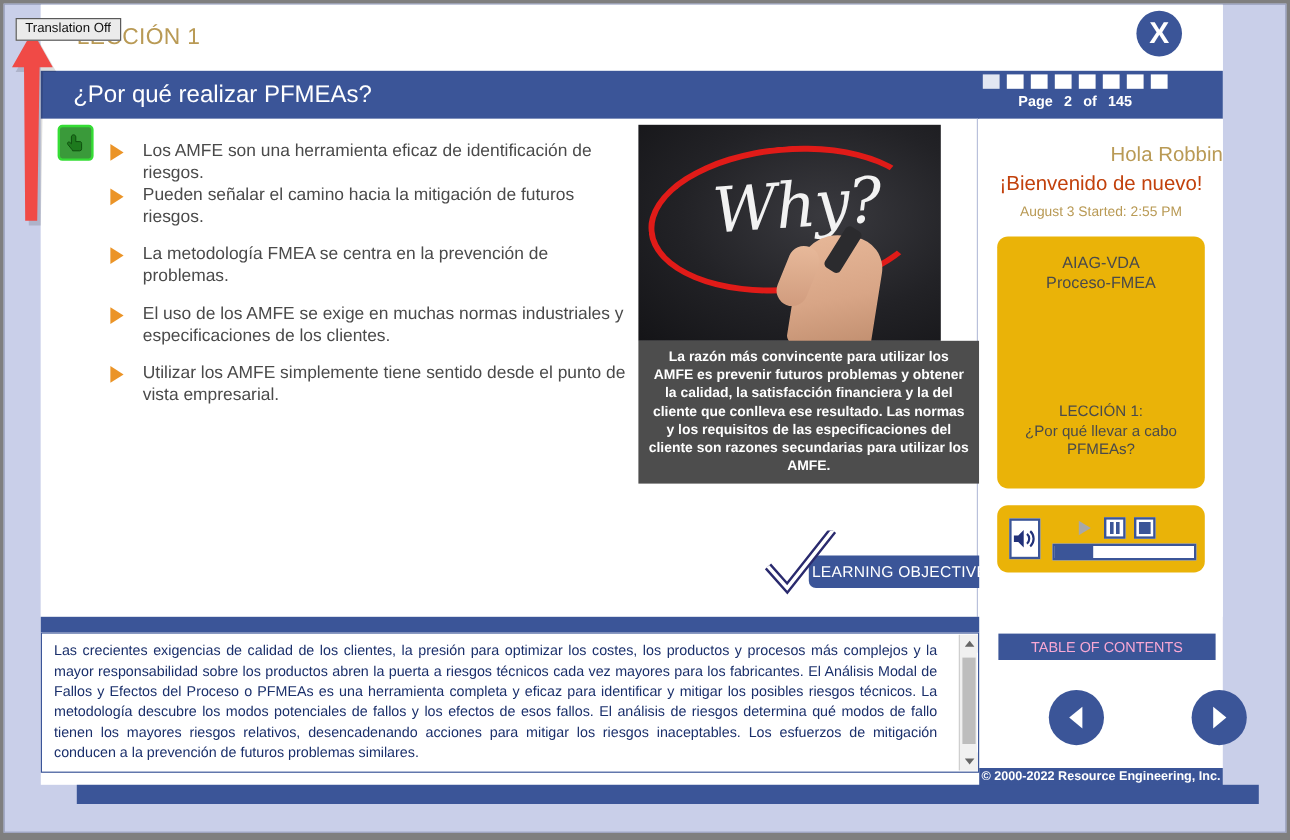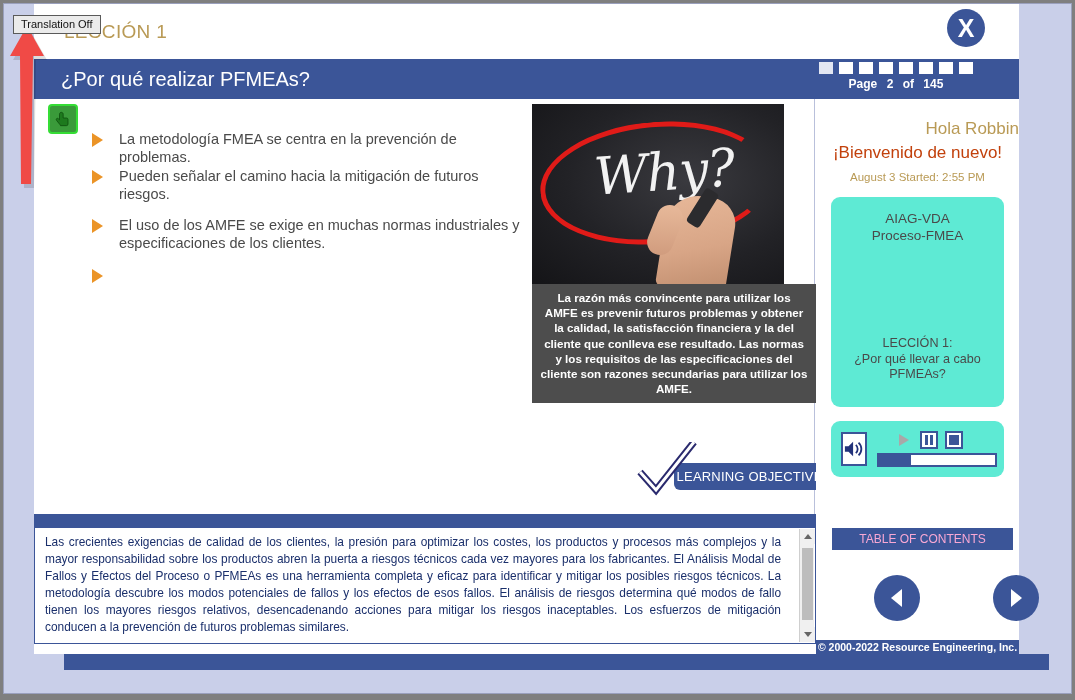--- a/index.html
+++ b/index.html
@@ -216,21 +216,21 @@
     text-align: center; color: #c2410c;
     font-size: 17px; margin-top: 4px;
   }
   #started {
     text-align: center; color: #b99a55;
     font-size: 11.5px; margin-top: 8px;
   }
   .side-card {
     margin: 14px auto 0;
     width: 173px;
-    background: #5eead4;
+    background: #eab308;
     border-radius: 9px;
     color: #4a4a4a;
     text-align: center;
     font-size: 13.5px;
     line-height: 1.25;
   }
   #course-card { height: 210px; padding-top: 14px; position: relative; }
   #course-card .lesson-sub {
     position: absolute; left: 0; right: 0; bottom: 24px;
     font-size: 12.6px;
@@ -407,24 +407,25 @@
 
       <div id="left-pane">
 
         <div id="hand-icon">
           <svg width="20" height="20" viewBox="0 0 24 24">
             <path d="M9 20h7a2 2 0 0 0 2-2v-5.5c0-1-.7-1.7-1.7-1.7h-4.1V6.2C12.2 5 11.3 4 10 4S7.8 5 7.8 6.2V13l-1.5-1.4c-.7-.6-1.7-.5-2.2.2-.4.6-.3 1.4.2 1.9L8 18.3c.3.4.6.7 1 1.7z" fill="#1d7a1d" stroke="#0f4f0f" stroke-width="1"></path>
           </svg>
         </div>
 
         <div id="bullets">
+              <div class="bullet" style="margin-top: 0px;"><span class="tri"></span><span>Los AMFE son una herramienta eficaz de identificación de riesgos.</span></div>
+              <div class="bullet" style="margin-top: 0px;"><span class="tri"></span><span>Pueden señalar el camino hacia la mitigación de futuros riesgos.</span></div>
               <div class="bullet" style="margin-top: 13px;"><span class="tri"></span><span>La metodología FMEA se centra en la prevención de problemas.</span></div>
-              <div class="bullet" style="margin-top: 0px;"><span class="tri"></span><span>Pueden señalar el camino hacia la mitigación de futuros riesgos.</span></div>
               <div class="bullet" style="margin-top: 13px;"><span class="tri"></span><span>El uso de los AMFE se exige en muchas normas industriales y especificaciones de los clientes.</span></div>
-              <div class="bullet" style="margin-top: 13px;"><span class="tri"></span></div>
+              <div class="bullet" style="margin-top: 13px;"><span class="tri"></span><span>Utilizar los AMFE simplemente tiene sentido desde el punto de vista empresarial.</span></div>
             </div>
 
         <div id="why-block">
           <div id="why-photo">
             <div class="redcircle"></div>
             <div id="why-word">Why?</div>
             <div id="why-hand"></div>
             <div id="why-thumb"></div>
             <div id="why-marker"></div>
           </div>

